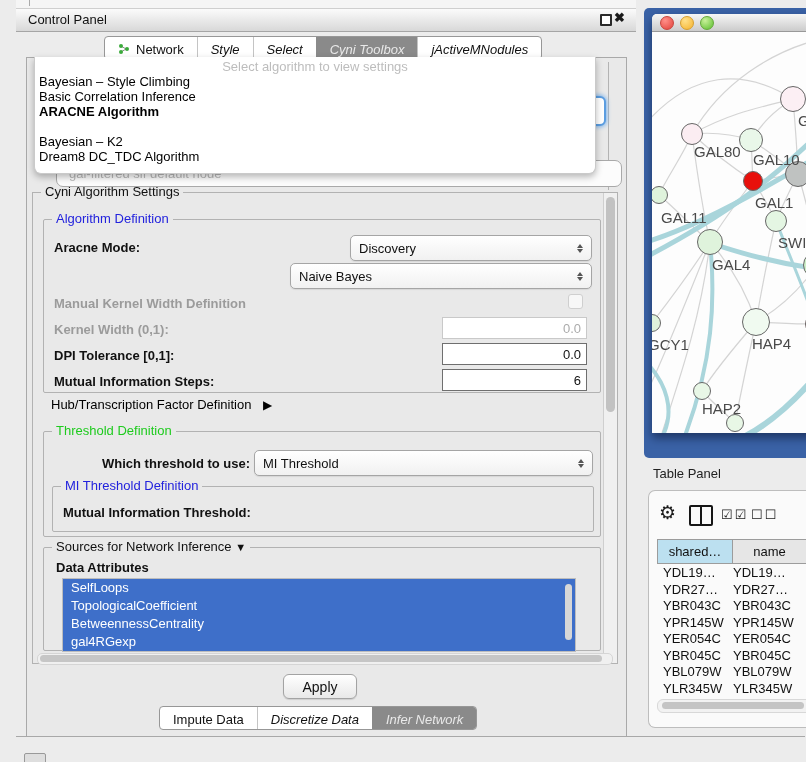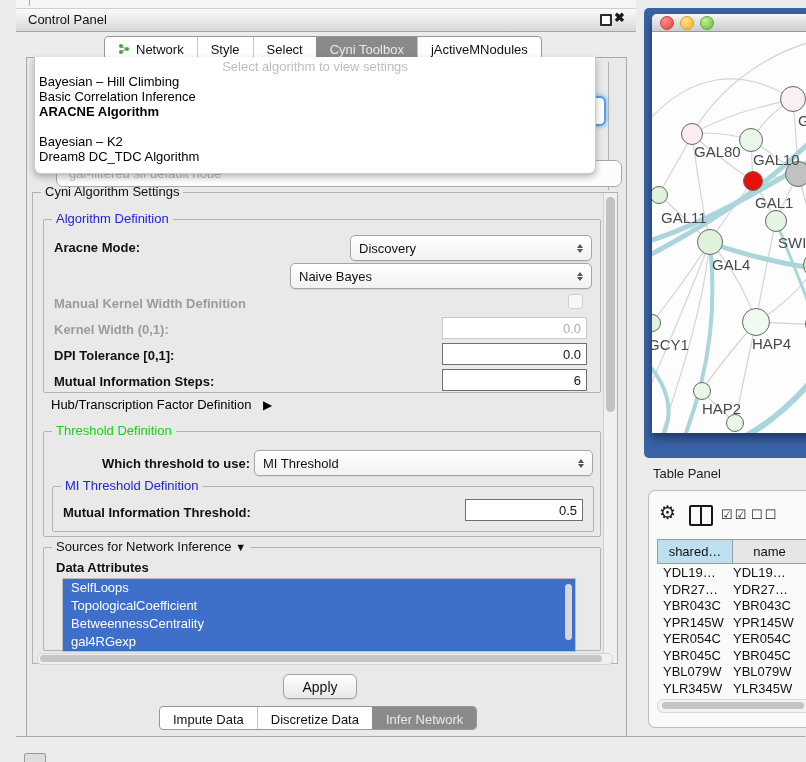--- a/index.html
+++ b/index.html
@@ -14,21 +14,21 @@
   #cp-titlebar{left:0;top:8px;width:620px;height:22px;
     background:linear-gradient(#FBFBFB,#D8D8D8);
     border-top:1px solid #CFCFCF;border-bottom:1px solid #A5A5A5;}
   #cp-title{left:12px;top:12px;font-size:13px;color:#111;}
   #float-icon{left:584px;top:14px;width:8px;height:8px;border:2px solid #2A2A2A;border-radius:1px;background:#FFF;}
   #close-icon{left:598px;top:10px;font-size:13px;font-weight:bold;color:#1A1A1A;}
 
   .tabbar{height:22px;background:#FFF;border:1px solid #979797;border-radius:4px;
     display:flex;align-items:stretch;overflow:hidden;font-size:13px;}
   .tab{display:flex;align-items:center;padding:12px 13px;color:#111;white-space:nowrap;}
-  .tab + .tab{border-left:1px solid #C4C4C4;}
+  .tab + .tab{border-left:1px solid #C4C4C4;font-style:italic;}
   .tab.sel{background:#8A8A8A;color:#E9E9E9;border-left:1px solid #8A8A8A;}
   #tabbar-top{left:88px;top:36px;}
   #tabbar-bottom{left:143px;top:706px;}
   .tab .ticon{margin-right:6px;display:inline-flex;}
 
   #outer-panel{left:10px;top:57px;width:599px;height:678px;border:1px solid #A9A9A9;background:#E9E9E9;}
 
   
   #ghost-vline{left:592px;top:62px;width:1px;height:128px;background:#B3B3B3;z-index:4;}
   #focus-combo-fragment{left:536px;top:96px;width:50px;height:26px;background:#FFF;border:2px solid #5B9DE0;
@@ -167,21 +167,21 @@
 
   <div class="abs" id="outer-panel"></div>
   <div class="abs" id="ghost-vline"></div>
   <div class="abs" id="focus-combo-fragment"></div>
   <div class="abs" id="bg-combo">
     <span>gal-filtered sif default node</span>
   </div>
 
   <div class="abs" id="popup">
     <div id="popup-placeholder">Select algorithm to view settings</div>
-    <div class="popup-item" style="top:17px">Bayesian – Hill Climbing</div>
+    <div class="popup-item" style="top:17px">Bayesian – Style Climbing</div>
     <div class="popup-item" style="top:32px">Basic Correlation Inference</div>
     <div class="popup-item bold" style="top:47px">ARACNE Algorithm</div>
     <div class="popup-item" style="top:77px">Bayesian – K2</div>
     <div class="popup-item" style="top:92px">Dream8 DC_TDC Algorithm</div>
   </div>
 
   <div class="abs" id="settings">
     <div class="legend">Cyni Algorithm Settings</div>
 
     <div class="group" style="left:10px;top:26px;width:556px;height:172px;">
@@ -222,21 +222,20 @@
       <div class="combo" style="left:210px;top:18px;width:321px;">
         <span>MI Threshold</span>
         <span class="arrows">
             <i class="up"></i>
             <i class="dn"></i>
           </span>
       </div>
       <div class="group" style="left:8px;top:54px;width:540px;height:44px;">
         <div class="legend blue">MI Threshold Definition</div>
         <div class="lbl" style="left:10px;top:18px;">Mutual Information Threshold:</div>
-        <div class="field" style="left:412px;top:12px;width:106px;">0.5</div>
       </div>
     </div>
 
     <div class="group" style="left:10px;top:354px;width:556px;height:102px;">
       <div class="legend">
         <span>Sources for Network Inference</span>
         <span style="font-size:11px;">▼</span>
       </div>
       <div class="lbl" style="left:12px;top:12px;text-align:center;">Data Attributes</div>
       <div id="attr-list">

